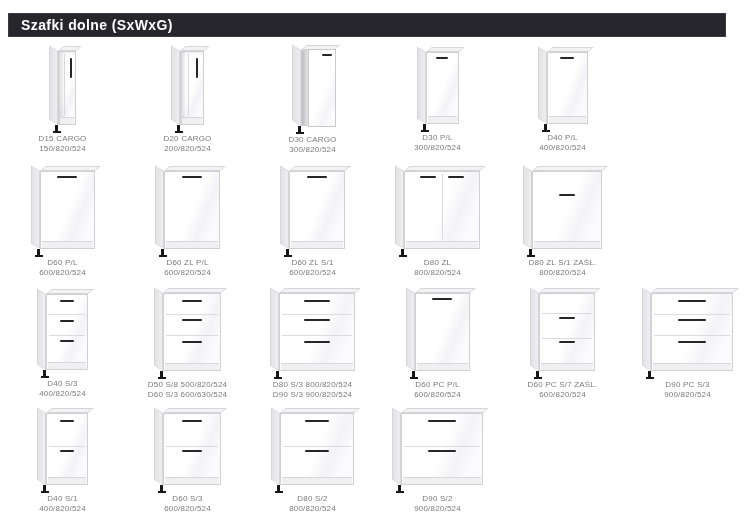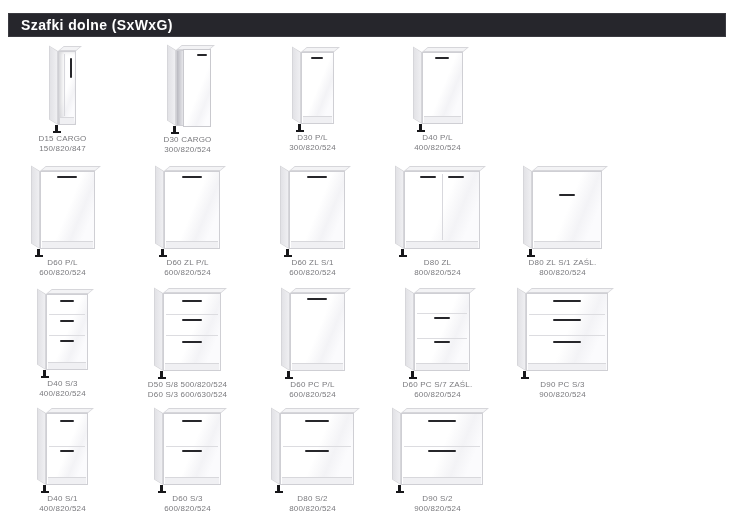--- a/index.html
+++ b/index.html
@@ -51,21 +51,38 @@
             <div class="cab-front" style="width: 18px; height: 74px; box-shadow: rgba(60, 60, 70, 0.25) 3px 0px 5px -1px inset;">
               <div class="plinth"></div>
               <div class="vline" style="left: 34%;"></div>
               <div class="handle-v" style="left: 66%; top: 8%; height: 20px;"></div>
             </div>
             <div class="leg" style="left: 6px; bottom: -7px;"></div>
             <div class="leg-cap" style="left: 4px; bottom: -8px;"></div>
           </div>
           <div class="cab-label">
             <div>D15 CARGO</div>
-            <div>150/820/847</div>
+            <div>150/820/524</div>
+          </div>
+        </div>
+        <div class="cell">
+          <div class="cab" style="width: 33px; height: 79px;">
+            <div class="cab-top" style="left: 9px; width: 24px;"></div>
+            <div class="cab-side" style="height: 74px;"></div>
+            <div class="cab-front" style="width: 24px; height: 74px; box-shadow: rgba(60, 60, 70, 0.25) 3px 0px 5px -1px inset;">
+              <div class="plinth"></div>
+              <div class="vline" style="left: 34%;"></div>
+              <div class="handle-v" style="left: 66%; top: 8%; height: 20px;"></div>
+            </div>
+            <div class="leg" style="left: 6px; bottom: -7px;"></div>
+            <div class="leg-cap" style="left: 4px; bottom: -8px;"></div>
+          </div>
+          <div class="cab-label">
+            <div>D20 CARGO</div>
+            <div>200/820/524</div>
           </div>
         </div>
         <div class="cell">
           <div class="cab" style="width: 42px; height: 81px;">
             <div class="cab-top" style="left: 9px; width: 33px;"></div>
             <div class="cab-side" style="height: 76px;"></div>
             <div class="cab-front" style="width: 33px; height: 76px;">
               <div class="gap" style="width: 20%;"></div>
               <div class="door" style="inset: -2px -3px -2px 20%;">
                 <div class="handle-h" style="left: 50%; top: 4px; width: 42%;"></div>
@@ -231,20 +248,40 @@
             </div>
             <div class="leg" style="left: 6px; bottom: -7px;"></div>
             <div class="leg-cap" style="left: 4px; bottom: -8px;"></div>
           </div>
           <div class="cab-label">
             <div>D50 S/8 500/820/524</div>
             <div>D60 S/3 600/630/524</div>
           </div>
         </div>
         <div class="cell">
+          <div class="cab" style="width: 85px; height: 83px;">
+            <div class="cab-top" style="left: 9px; width: 76px;"></div>
+            <div class="cab-side" style="height: 78px;"></div>
+            <div class="cab-front" style="width: 76px; height: 78px;">
+              <div class="plinth"></div>
+              <div class="hline" style="top: 27%;"></div>
+              <div class="hline" style="top: 55%;"></div>
+              <div class="handle-h" style="left: 33%; top: 8%; width: 34%;"></div>
+              <div class="handle-h" style="left: 33%; top: 34%; width: 34%;"></div>
+              <div class="handle-h" style="left: 33%; top: 62%; width: 34%;"></div>
+            </div>
+            <div class="leg" style="left: 6px; bottom: -7px;"></div>
+            <div class="leg-cap" style="left: 4px; bottom: -8px;"></div>
+          </div>
+          <div class="cab-label">
+            <div>D80 S/3 800/820/524</div>
+            <div>D90 S/3 900/820/524</div>
+          </div>
+        </div>
+        <div class="cell">
           <div class="cab" style="width: 64px; height: 83px;">
             <div class="cab-top" style="left: 9px; width: 55px;"></div>
             <div class="cab-side" style="height: 78px;"></div>
             <div class="cab-front" style="width: 55px; height: 78px;">
               <div class="plinth"></div>
               <div class="handle-h" style="left: 31%; top: 6%; width: 38%;"></div>
             </div>
             <div class="leg" style="left: 6px; bottom: -7px;"></div>
             <div class="leg-cap" style="left: 4px; bottom: -8px;"></div>
           </div>

